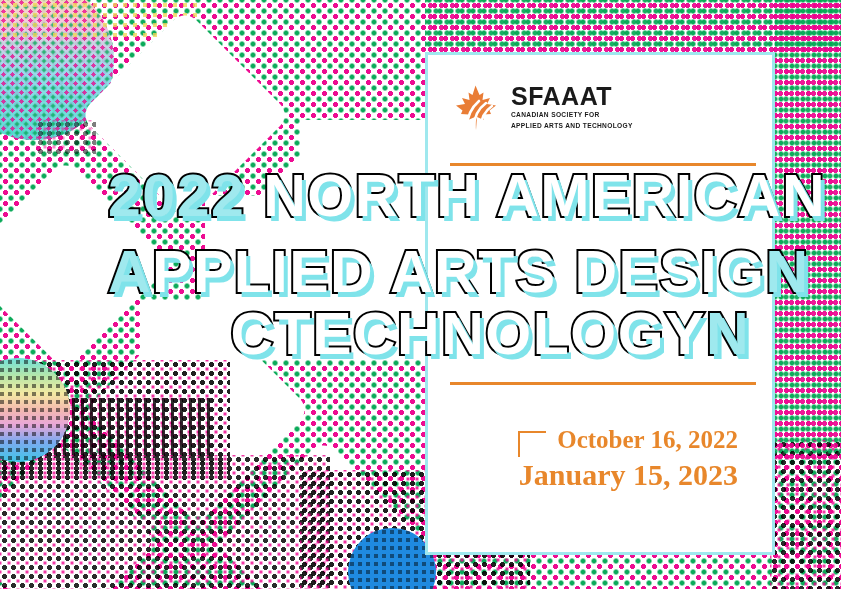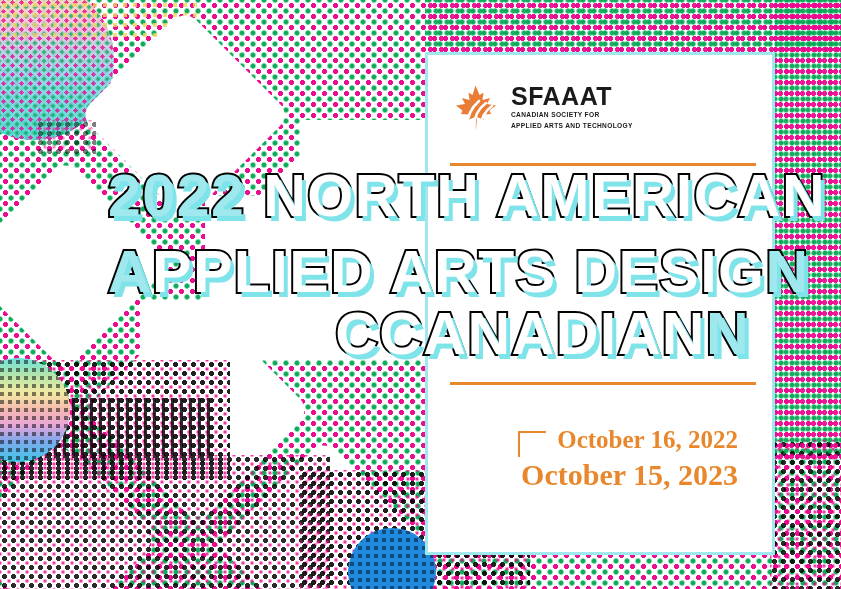--- a/index.html
+++ b/index.html
@@ -207,25 +207,25 @@
           <div class="logo-tag">APPLIED ARTS AND TECHNOLOGY</div>
         </div>
       </div>
 
       <div class="rule" id="rule-top"></div>
       <div class="rule" id="rule-bottom"></div>
 
       <div id="dates">
         <div id="bracket"></div>
         <div class="date-line" id="date-start">October 16, 2022</div>
-        <div class="date-line" id="date-end">October 15, 2023</div>
+        <div class="date-line" id="date-end">January 15, 2023</div>
       </div>
 
     </div>
   </div>
 
   <div id="headline">
     <div class="hl l1"><span class="cy">2022</span> <span>NORTH AMERICAN</span></div>
     <div class="hl l2"><span class="cy">A</span><span>PPLIED ARTS DESIG</span><span class="cy">N</span></div>
-    <div class="hl l3"><span>C</span><span>CANADIAN</span><span class="cy">N</span></div>
+    <div class="hl l3"><span>C</span><span>TECHNOLOGY</span><span class="cy">N</span></div>
   </div>
 
 </div>
 
 </body></html>

